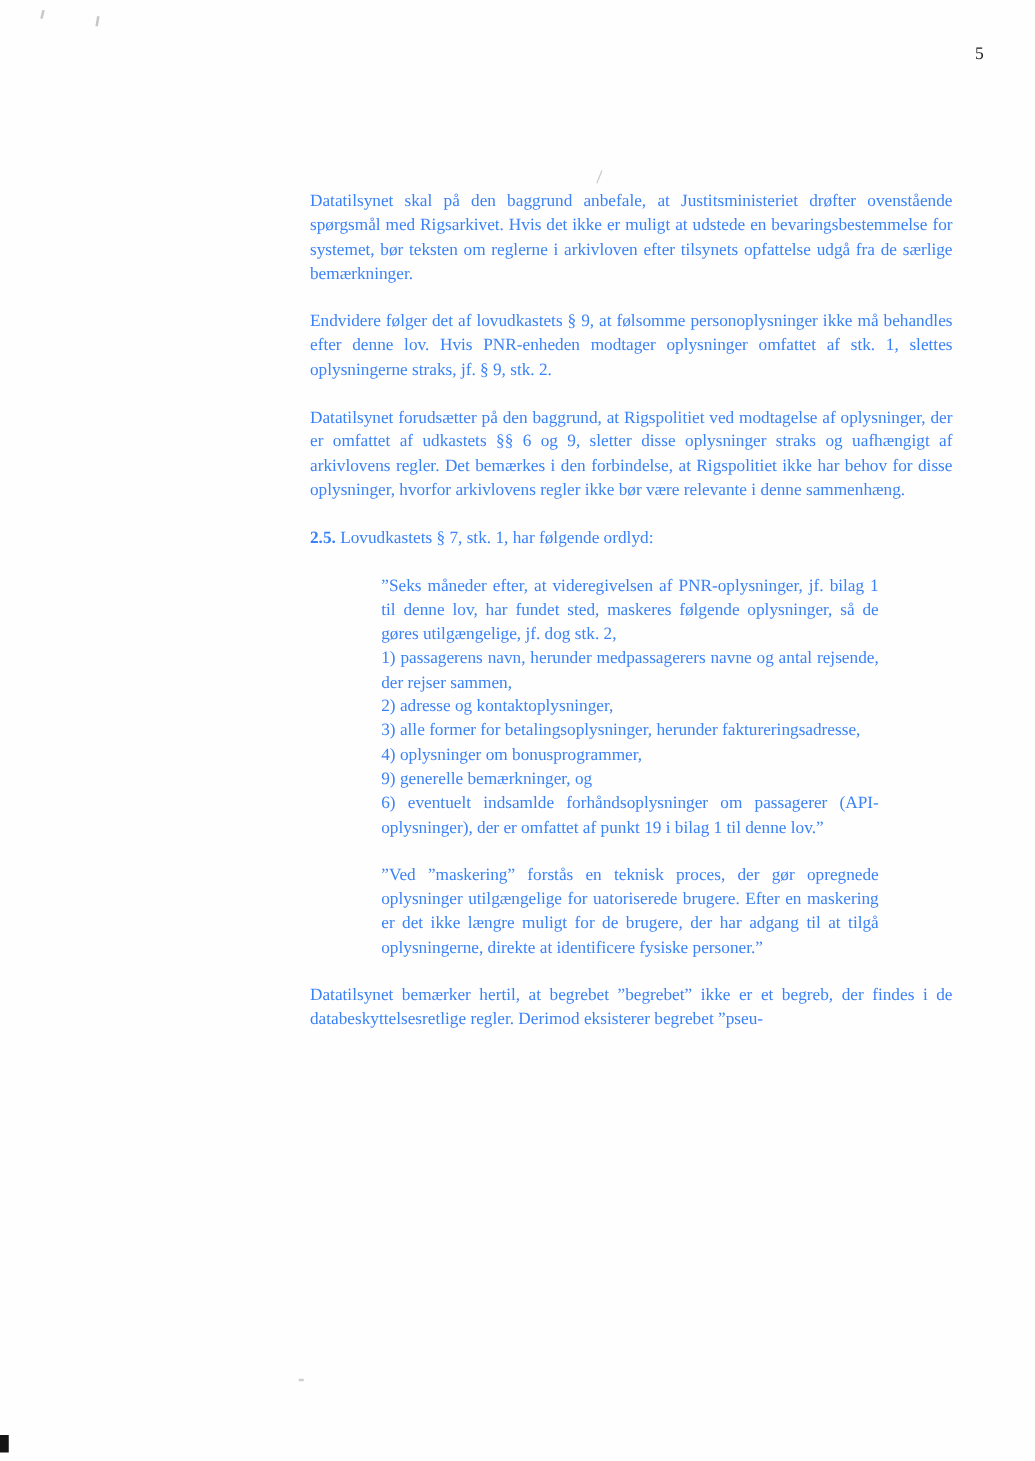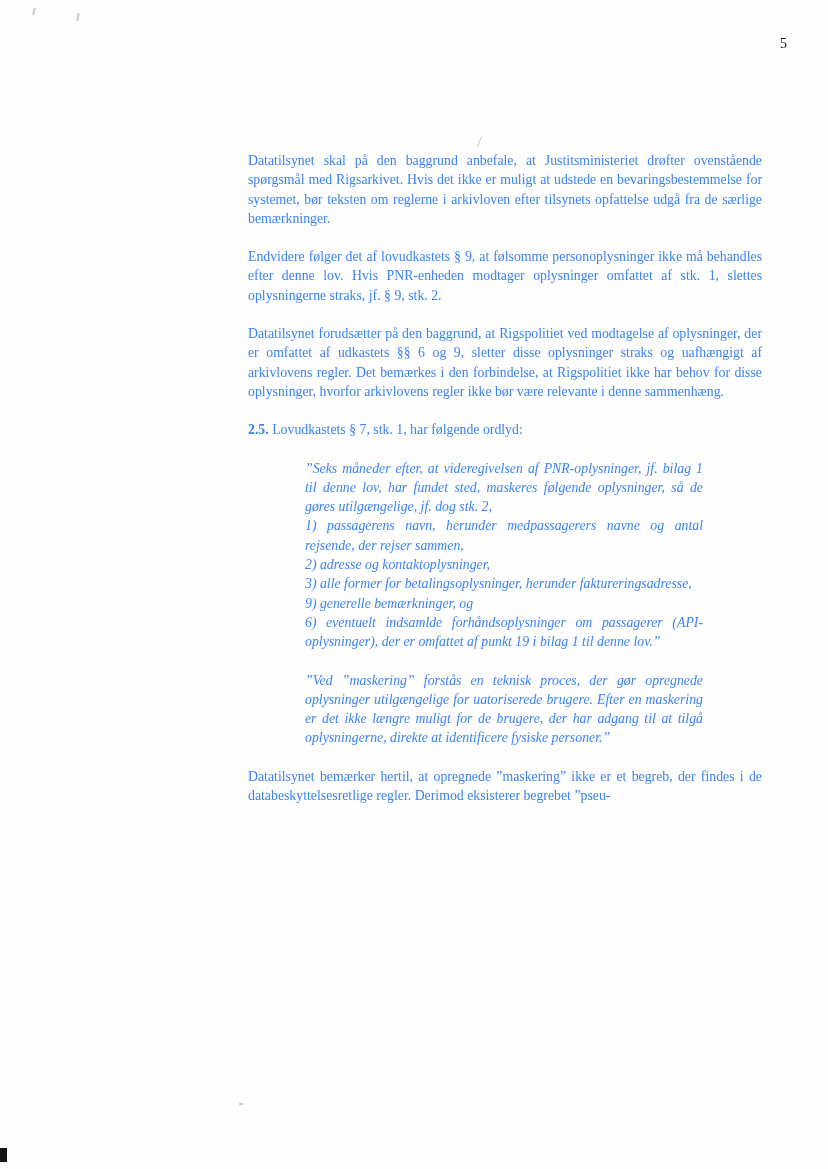--- a/index.html
+++ b/index.html
@@ -33,21 +33,20 @@
     width: 514px;
     font-size: 13.8px;
     line-height: 19.3px;
     text-align: justify;
     color: #3b82f6;
   }
   .para { margin: 0 0 19px 0; }
   .para b { font-weight: bold; }
   .quote {
     margin: 0 59px 19px 57px;
-    font-style: italic;
   }
   .quote p { margin: 0; text-align: justify; }
   
   .artifact { position: absolute; background: transparent; pointer-events: none; }
   .mark-tl-1 {
     top: 8px; left: 33px; width: 2px; height: 7px;
     background: #9a9aa0; transform: rotate(14deg); opacity: .55;
   }
   .mark-tl-2 {
     top: 13px; left: 77px; width: 2px; height: 8px;
@@ -88,25 +87,26 @@
 
     <p class="para">Datatilsynet forudsætter på den baggrund, at Rigspolitiet ved modtagelse af oplysninger, der er omfattet af udkastets §§ 6 og 9, sletter disse oplysninger straks og uafhængigt af arkivlovens regler. Det bemærkes i den forbindelse, at Rigspolitiet ikke har behov for disse oplysninger, hvorfor arkivlovens regler ikke bør være relevante i denne sammenhæng.</p>
 
     <p class="para"><b>2.5.</b><span> Lovudkastets § 7, stk. 1, har følgende ordlyd:</span></p>
 
     <div class="quote">
       <p>”Seks måneder efter, at videregivelsen af PNR-oplysninger, jf. bilag 1 til denne lov, har fundet sted, maskeres følgende oplysninger, så de gøres utilgængelige, jf. dog stk. 2,</p>
       <p>1) passagerens navn, herunder medpassagerers navne og antal rejsende, der rejser sammen,</p>
       <p>2) adresse og kontaktoplysninger,</p>
       <p>3) alle former for betalingsoplysninger, herunder faktureringsadresse,</p>
+      <p>4) oplysninger om bonusprogrammer,</p>
       <p>9) generelle bemærkninger, og</p>
       <p>6) eventuelt indsamlde forhåndsoplysninger om passagerer (API-oplysninger), der er omfattet af punkt 19 i bilag 1 til denne lov.”</p>
     </div>
 
 
     <div class="quote">
       <p>”Ved ”maskering” forstås en teknisk proces, der gør opregnede oplysninger utilgængelige for uatoriserede brugere. Efter en maskering er det ikke længre muligt for de brugere, der har adgang til at tilgå oplysningerne, direkte at identificere fysiske personer.”</p>
     </div>
 
-    <p class="para">Datatilsynet bemærker hertil, at opregnede ”maskering” ikke er et begreb, der findes i de databeskyttelsesretlige regler. Derimod eksisterer begrebet ”pseu-</p>
+    <p class="para">Datatilsynet bemærker hertil, at begrebet ”begrebet” ikke er et begreb, der findes i de databeskyttelsesretlige regler. Derimod eksisterer begrebet ”pseu-</p>
 
   </div>
 </div>
 
 </body></html>

